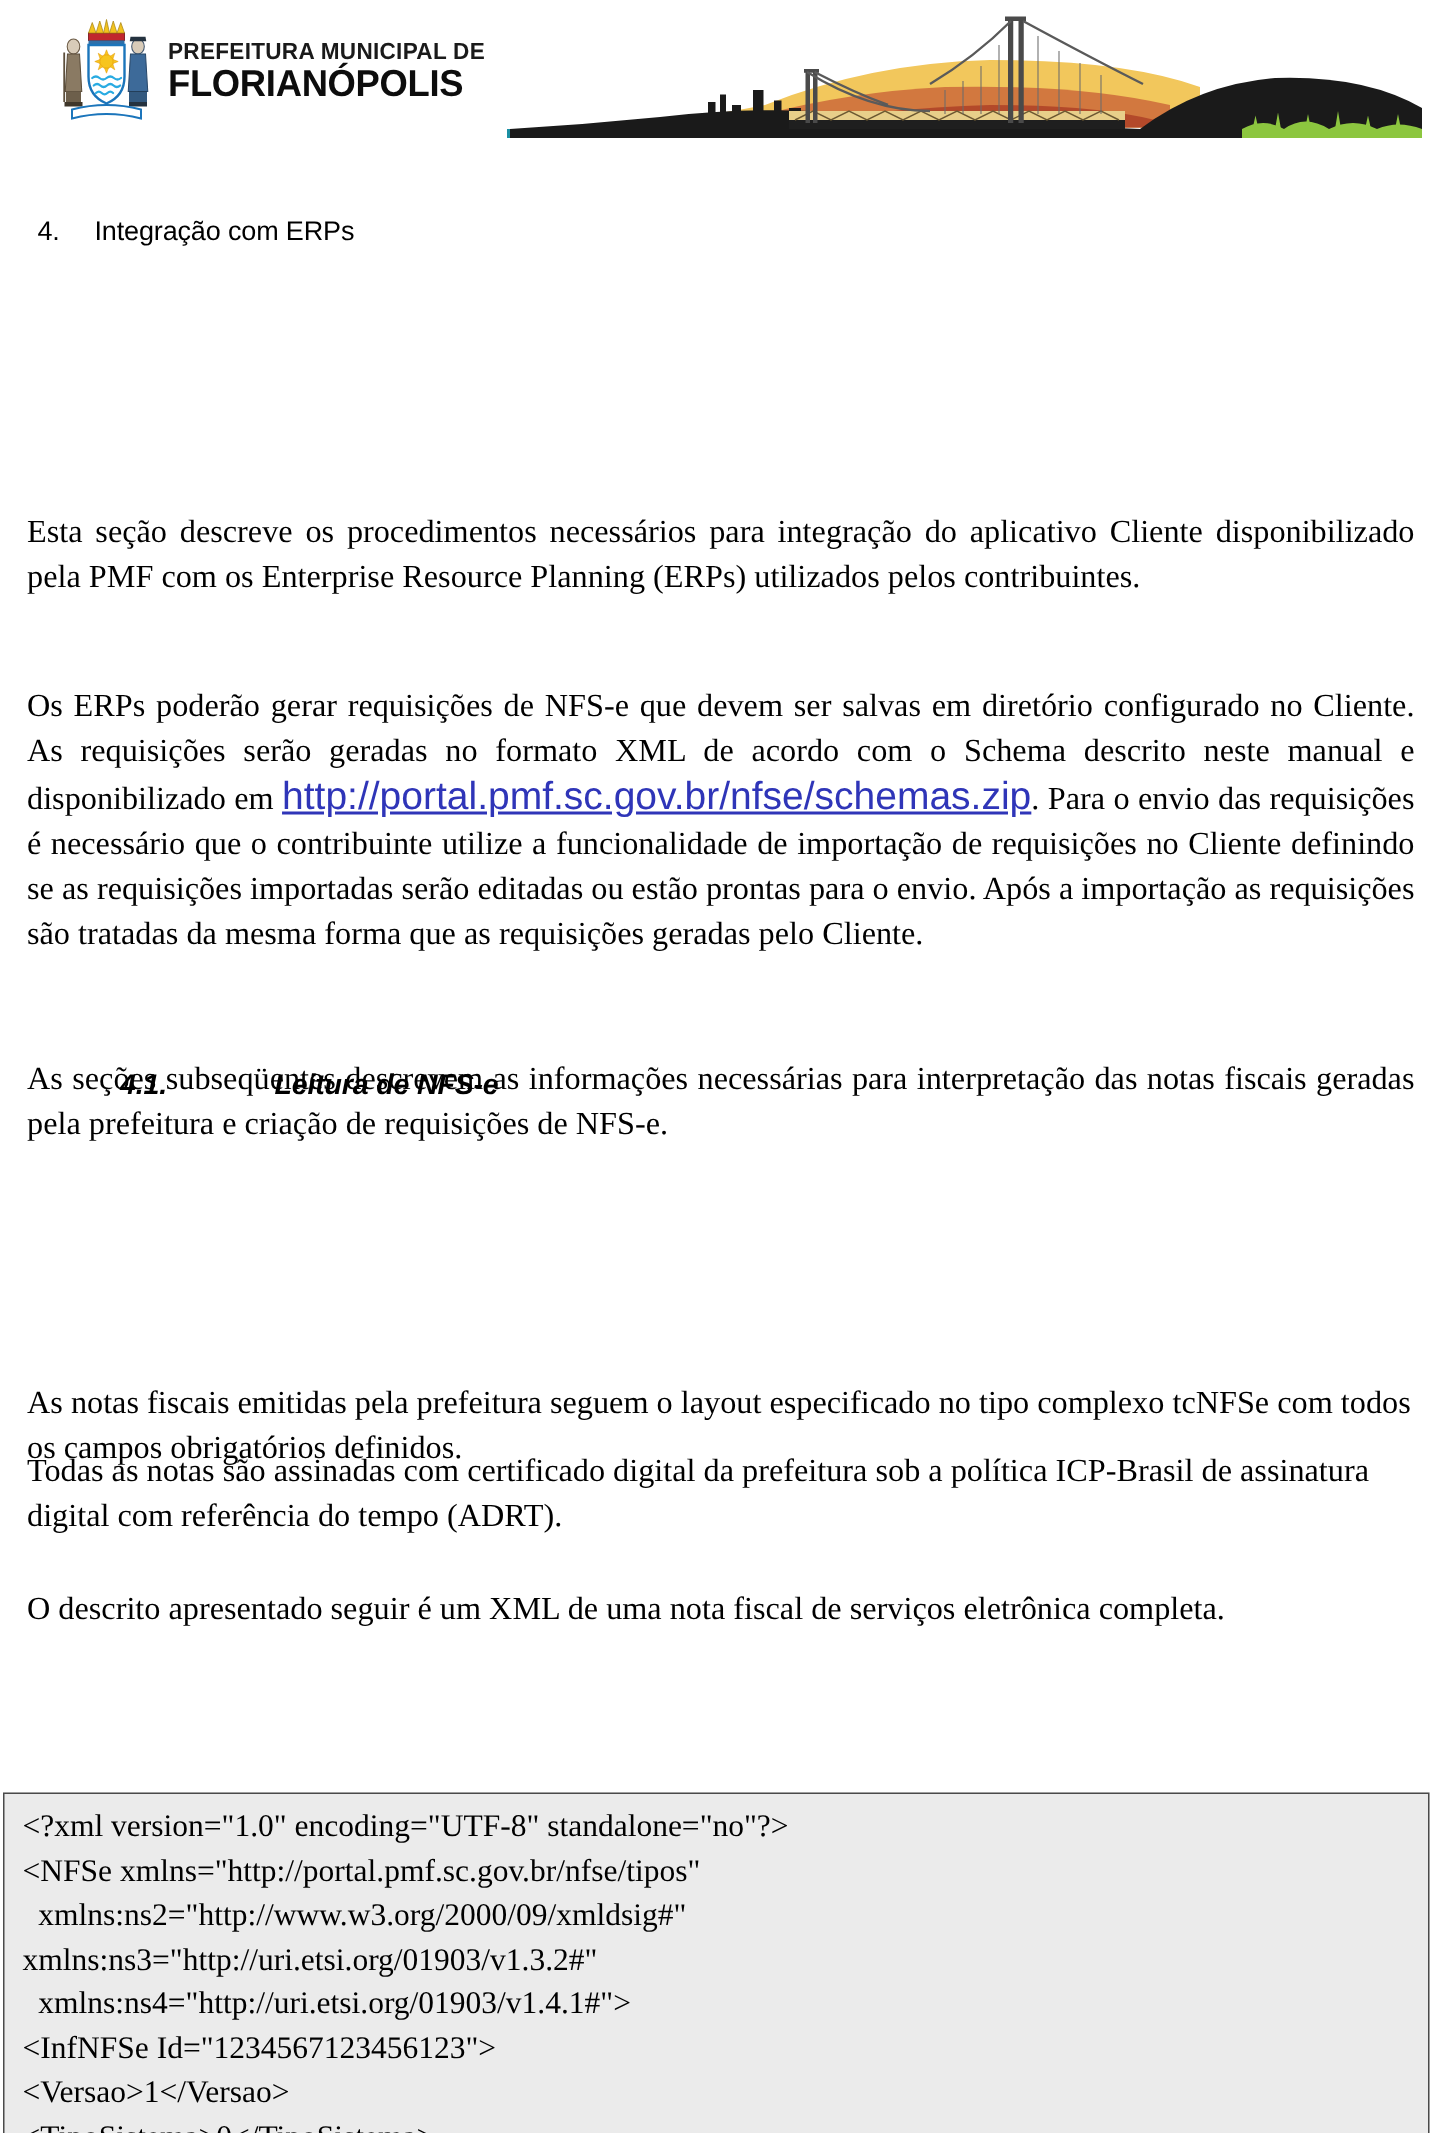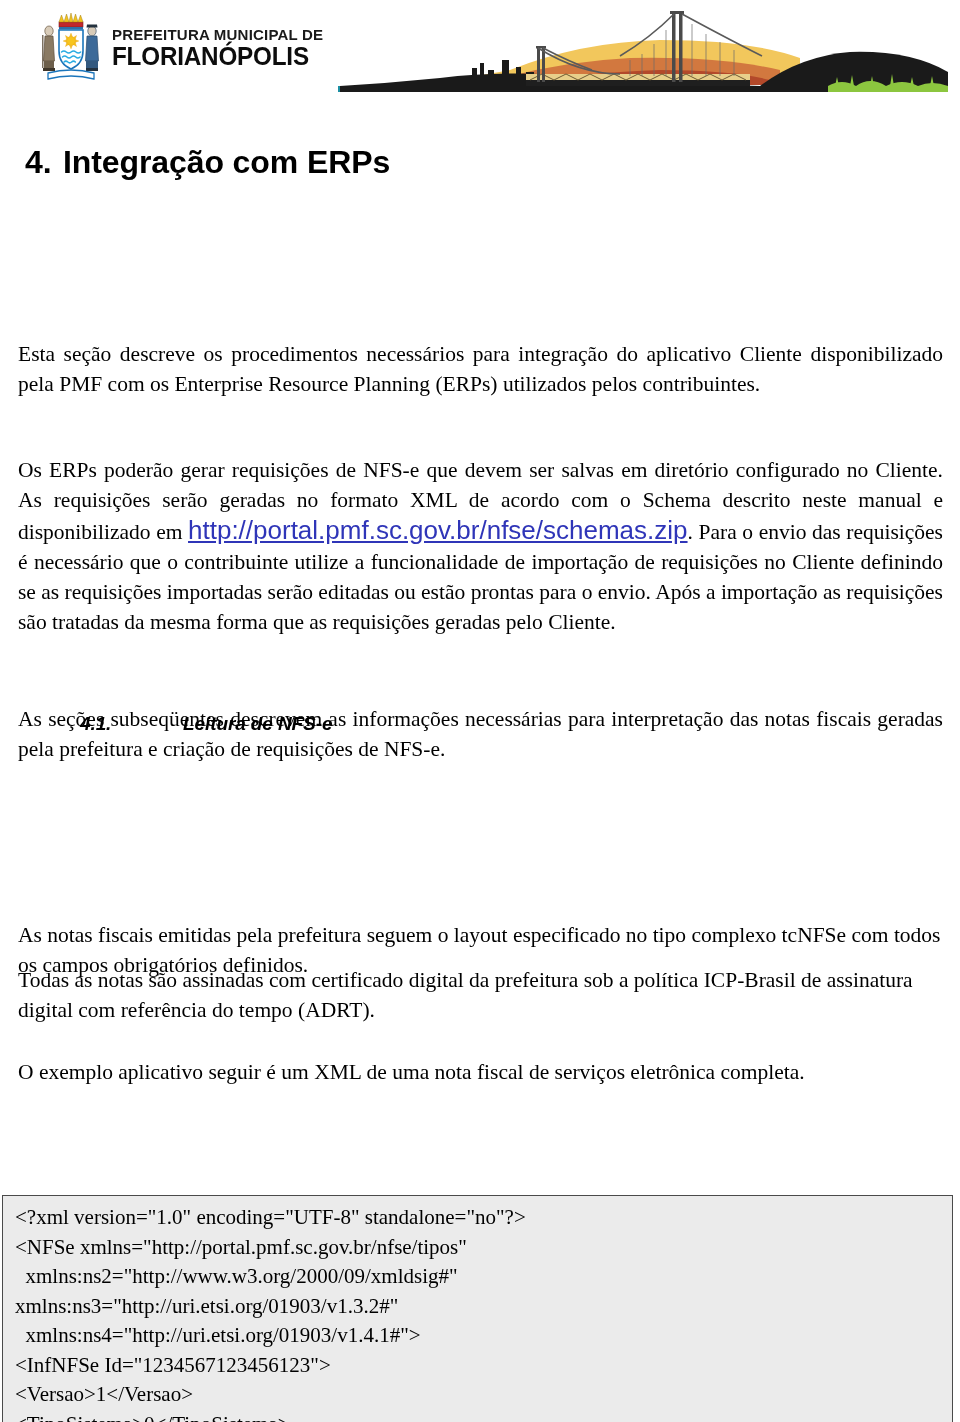--- a/index.html
+++ b/index.html
@@ -75,22 +75,22 @@
   }
 
   
   .doc-body {
     position: relative;
     padding: 0 20px 0 18px;
   }
 
   h1.section-title {
     font-family: "Liberation Sans", "DejaVu Sans", sans-serif;
-    font-size: 32px;
-    font-weight: bold;
+    font-size: 18px;
+    font-weight: normal;
     color: #000000;
     margin: 0;
     padding: 0;
     position: absolute;
     left: 25px;
     top: 44px;
     letter-spacing: -0.1px;
   }
   h1.section-title .num {
     display: inline-block;
@@ -305,21 +305,21 @@
   <p class="body-text para-2"><span>Os ERPs poderão gerar requisições de NFS-e que devem ser salvas em diretório configurado no Cliente. As requisições serão geradas no formato XML de acordo com o Schema descrito neste manual e disponibilizado em </span><a class="doc-link" href="#">http://portal.pmf.sc.gov.br/nfse/schemas.zip</a><span>. Para o envio das requisições é necessário que o contribuinte utilize a funcionalidade de importação de requisições no Cliente definindo se as requisições importadas serão editadas ou estão prontas para o envio. Após a importação as requisições são tratadas da mesma forma que as requisições geradas pelo Cliente.</span></p>
 
   <p class="body-text para-3">As seções subseqüentes descrevem as informações necessárias para interpretação das notas fiscais geradas pela prefeitura e criação de requisições de NFS-e.</p>
 
   <h2 class="subsection-title"><span class="num">4.1.</span><span>Leitura de NFS-e</span></h2>
 
   <p class="body-text para-4 no-justify">As notas fiscais emitidas pela prefeitura seguem o layout especificado no tipo complexo tcNFSe com todos os campos obrigatórios definidos.</p>
 
   <p class="body-text para-5 no-justify">Todas as notas são assinadas com certificado digital da prefeitura sob a política ICP-Brasil de assinatura digital com referência do tempo (ADRT).</p>
 
-  <p class="body-text para-6">O exemplo aplicativo seguir é um XML de uma nota fiscal de serviços eletrônica completa.</p>
+  <p class="body-text para-6">O descrito apresentado seguir é um XML de uma nota fiscal de serviços eletrônica completa.</p>
 
   <pre class="code-block">&lt;?xml version="1.0" encoding="UTF-8" standalone="no"?&gt;
 &lt;NFSe xmlns="http://portal.pmf.sc.gov.br/nfse/tipos"
   xmlns:ns2="http://www.w3.org/2000/09/xmldsig#"
 xmlns:ns3="http://uri.etsi.org/01903/v1.3.2#"
   xmlns:ns4="http://uri.etsi.org/01903/v1.4.1#"&gt;
 &lt;InfNFSe Id="1234567123456123"&gt;
 &lt;Versao&gt;1&lt;/Versao&gt;
 &lt;TipoSistema&gt;0&lt;/TipoSistema&gt;
 &lt;AEDF&gt;

